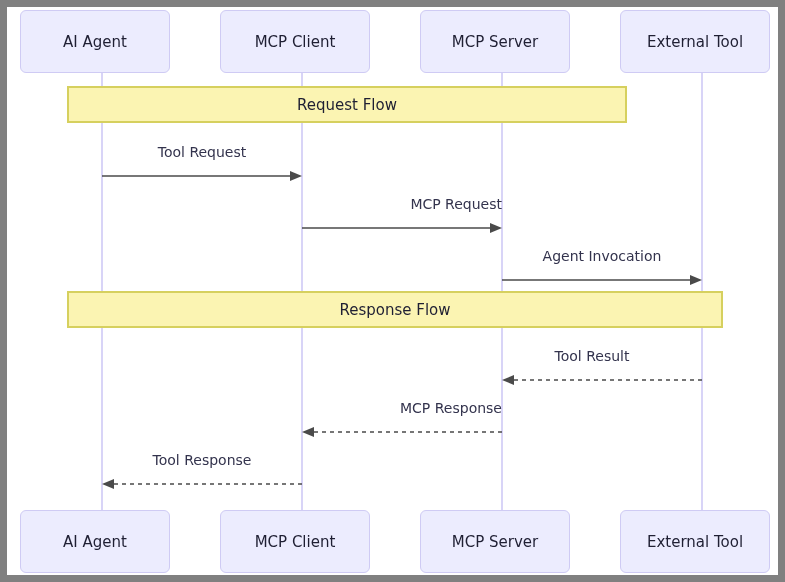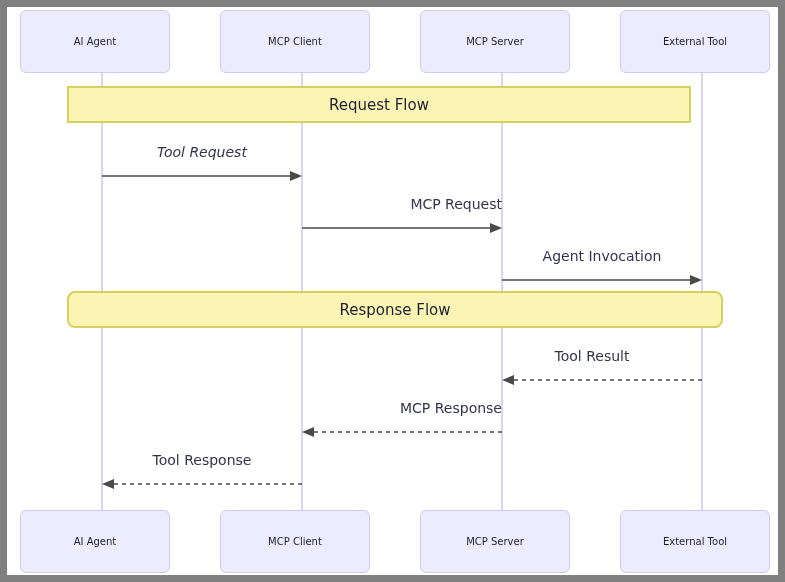--- a/index.html
+++ b/index.html
@@ -33,21 +33,21 @@
     width: 150px;
     height: 63px;
     background: #ececfe;
     border: 1px solid #cfcbf4;
     border-radius: 6px;
     box-sizing: border-box;
     display: flex;
     align-items: center;
     justify-content: center;
     color: #1f1f33;
-    font-size: 10px;
+    font-size: 15px;
   }
   .phase-banner {
     position: absolute;
     height: 37px;
     background: #fbf4b2;
     border: 2px solid #d6d05e;
     box-sizing: border-box;
     display: flex;
     align-items: center;
     justify-content: center;
@@ -83,28 +83,28 @@
   <div class="actor-box" style="left:213px; top:3px;">
       <span>MCP Client</span>
     </div>
   <div class="actor-box" style="left:413px; top:3px;">
       <span>MCP Server</span>
     </div>
   <div class="actor-box" style="left:613px; top:3px;">
       <span>External Tool</span>
     </div>
 
-  <div class="phase-banner" style="left:60px; top:79px;  width:624px;">
+  <div class="phase-banner" style="left:60px; top:79px;  width:560px;">
       <span>Request Flow</span>
     </div>
-  <div class="phase-banner" style="left:60px; top:284px; width:656px;border-radius:8px;">
+  <div class="phase-banner" style="left:60px; top:284px; width:656px;">
       <span>Response Flow</span>
     </div>
 
-  <div class="msg-label" style="left:95px; top:137px; width:200px;font-style:italic;">Tool Request</div>
+  <div class="msg-label" style="left:95px; top:137px; width:200px;">Tool Request</div>
   <div class="msg-arrow" style="left:95px; top:163px; width:200px;">
     <svg width="200" height="12" viewBox="0 0 200 12">
       <line x1="0" y1="6" x2="191" y2="6" stroke="#4a4a4a" stroke-width="1.6"></line>
       <polygon points="200,6 188,1 188,11" fill="#4a4a4a"></polygon>
     </svg>
   </div>
 
   <div class="msg-label" style="left:295px; top:189px; width:200px;text-align:right;">MCP Request</div>
   <div class="msg-arrow" style="left:295px; top:215px; width:200px;">
     <svg width="200" height="12" viewBox="0 0 200 12">

